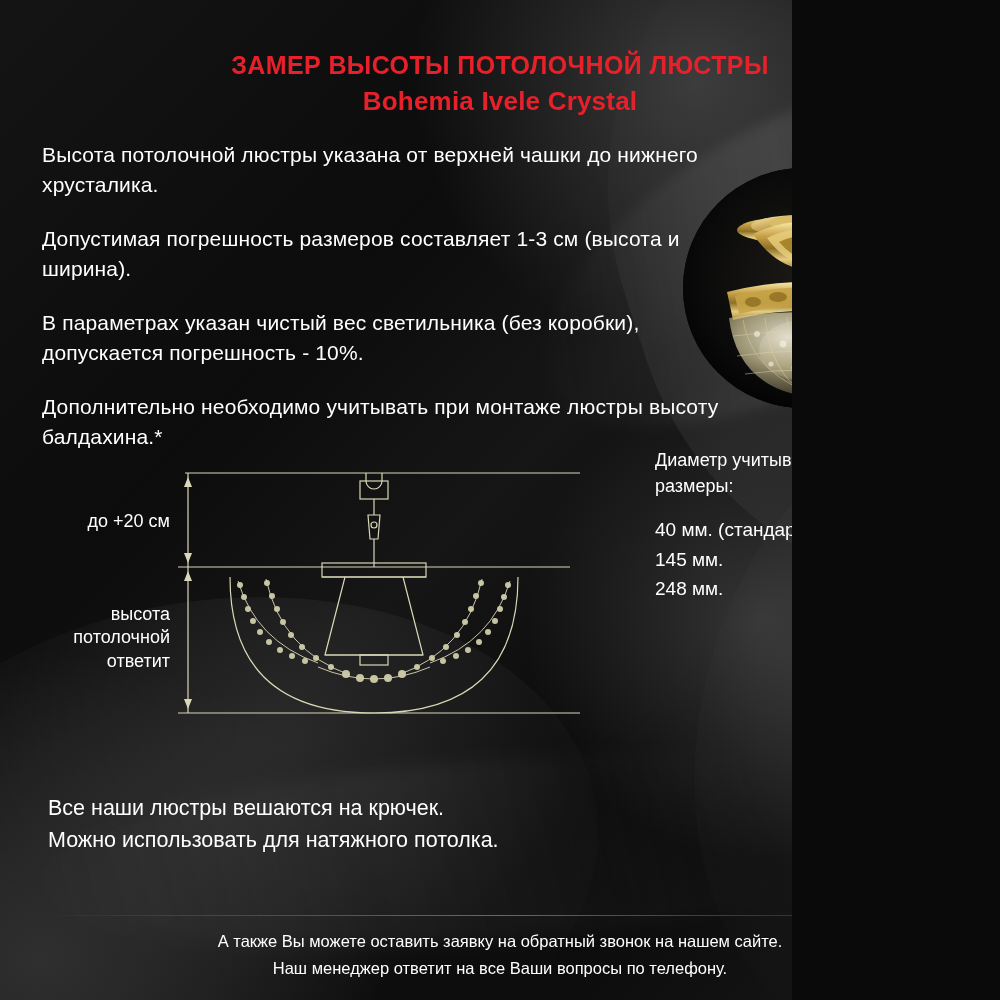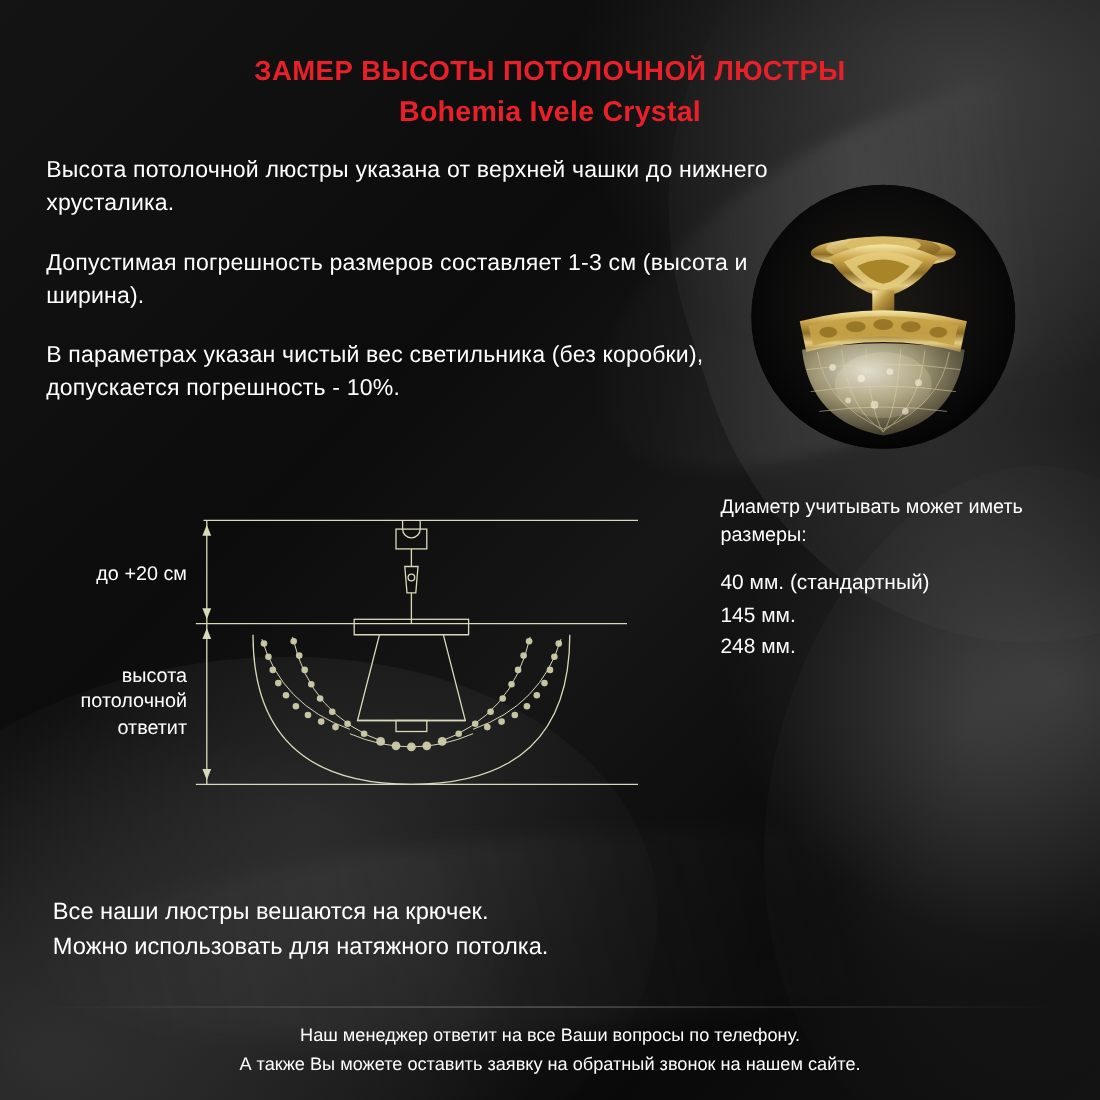--- a/index.html
+++ b/index.html
@@ -5,21 +5,21 @@
   * { box-sizing: border-box; }
   html, body {
     margin: 0; padding: 0;
     width: 1000px; height: 1000px;
     overflow: hidden;
     background: #0a0a0a;
     font-family: "Liberation Sans", sans-serif;
   }
   #page {
     position: relative;
-    width: 1000px; height: 1000px;
+    width: 792px; height: 1000px;
     background:
       radial-gradient(ellipse 60% 45% at 88% 8%, #3a3a3a 0%, rgba(40,40,40,0) 60%),
       radial-gradient(ellipse 70% 50% at 5% 96%, #2e2e2e 0%, rgba(30,30,30,0) 62%),
       radial-gradient(ellipse 50% 40% at 96% 62%, #353535 0%, rgba(40,40,40,0) 60%),
       linear-gradient(135deg, #141414 0%, #0c0c0c 35%, #161616 55%, #090909 78%, #131313 100%);
     color: #f2f2f2;
     overflow: hidden;
   }
   
   .swoosh {
@@ -116,21 +116,21 @@
     color: #ffffff;
     font-size: 18px;
     text-align: right;
     line-height: 1.3;
   }
   #lbl-top { left: 40px; top: 510px; width: 130px; }
   #lbl-side { left: 40px; top: 603px; width: 130px; }
 
   .bottom-text {
     position: absolute;
-    left: 48px; top: 812px;
+    left: 48px; top: 792px;
     width: 760px;
     font-size: 21.5px;
     line-height: 1.5;
     color: #ffffff;
   }
 
   .footer-rule {
     position: absolute;
     left: 40px; top: 915px; width: 920px; height: 1px;
     background: linear-gradient(90deg, rgba(255,255,255,0) 0%, rgba(255,255,255,0.35) 50%, rgba(255,255,255,0) 100%);
@@ -157,20 +157,21 @@
 
   <div class="title-wrap">
     <div class="title">ЗАМЕР ВЫСОТЫ ПОТОЛОЧНОЙ ЛЮСТРЫ</div>
     <div class="subtitle">Bohemia Ivele Crystal</div>
   </div>
 
   <div class="body-text">
     <div class="para">Высота потолочной люстры указана от верхней чашки до нижнего хрусталика.</div>
     <div class="para">Допустимая погрешность размеров составляет 1-3 см (высота и ширина).</div>
     <div class="para">В параметрах указан чистый вес светильника (без коробки), допускается погрешность - 10%.</div>
+    <div class="para">Дополнительно необходимо учитывать при монтаже люстры  высоту балдахина.*</div>
   </div>
 
   <div class="photo">
     <svg width="240" height="240" viewBox="0 0 240 240">
       <defs>
         <radialGradient id="bgp" cx="50%" cy="45%" r="62%">
           <stop offset="0%" stop-color="#1c1a16"></stop>
           <stop offset="70%" stop-color="#0a0a0a"></stop>
           <stop offset="100%" stop-color="#000000"></stop>
         </radialGradient>
@@ -342,17 +343,17 @@
   <div class="dim-label" id="lbl-top">до +20 см</div>
   <div class="dim-label" id="lbl-side">высота потолочной ответит</div>
 
   <div class="bottom-text">
     <div>Все наши люстры вешаются на крючек.</div>
     <div>Можно использовать для натяжного потолка.</div>
   </div>
 
   <div class="footer-rule"></div>
   <div class="footer">
+    <div>А также Вы  можете оставить заявку на обратный звонок на нашем сайте.</div>
     <div>Наш менеджер ответит на все Ваши вопросы по телефону.</div>
-    <div>А также Вы  можете оставить заявку на обратный звонок на нашем сайте.</div>
   </div>
 
 </div>
 
 </body></html>

